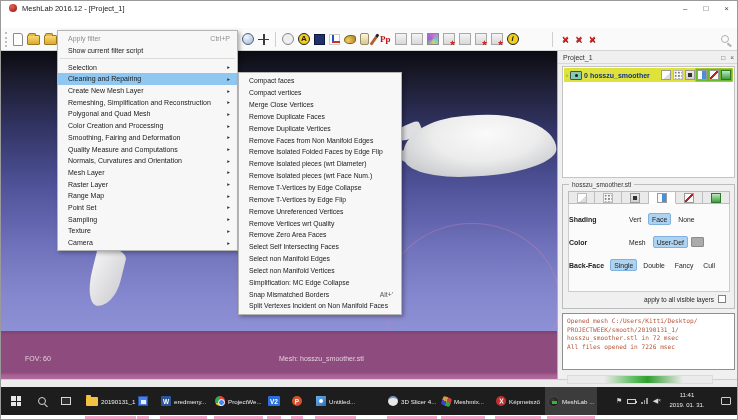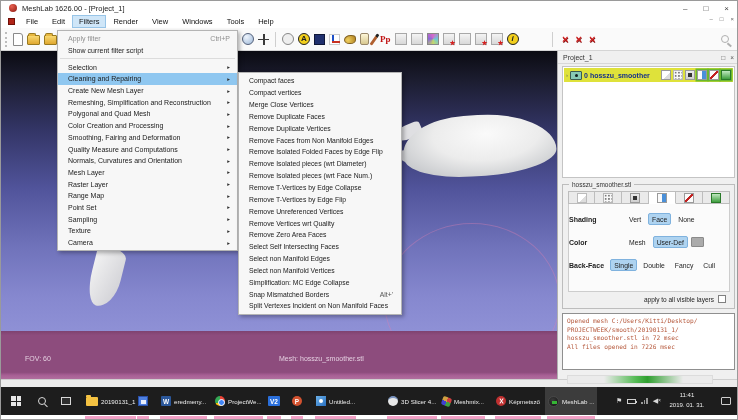--- a/index.html
+++ b/index.html
@@ -184,44 +184,28 @@
   .clock{position:absolute;right:28px;top:3px;width:48px;text-align:center;font-size:6px;line-height:10px;color:#efefef}
   .i-notif{position:absolute;right:8px;top:10px;width:10px;height:8px;border:1px solid #cfcfcf;border-radius:1px}
 </style>
 </head>
 <body>
 
 <div class="screen">
 
   <div class="titlebar">
     <div class="app-logo"></div>
-    <span class="nw">MeshLab 1626.00 - [Project_1]</span>
+    <span class="nw">MeshLab 2016.12 - [Project_1]</span>
     <div class="win-controls">
       <span>–</span>
       <span>□</span>
       <span>×</span>
     </div>
   </div>
 
-  <div class="menubar">
-    <div class="child-logo"></div>
-    <span class="mb-item">File</span>
-    <span class="mb-item">Edit</span>
-    <span class="mb-item active">Filters</span>
-    <span class="mb-item">Render</span>
-    <span class="mb-item">View</span>
-    <span class="mb-item">Windows</span>
-    <span class="mb-item">Tools</span>
-    <span class="mb-item">Help</span>
-    <div class="mdi-controls">
-      <span>–</span>
-      <span>□</span>
-      <span>×</span>
-    </div>
-  </div>
 
   <div class="toolbar">
     <div class="tb-group" style="left:4px">
       <div class="tb-handle"></div>
       <div class="i-doc"></div>
       <div class="i-folder"></div>
       <div class="i-folder"></div>
     </div>
     <div class="tb-group" style="left:241px">
       <div class="i-globe"></div>

